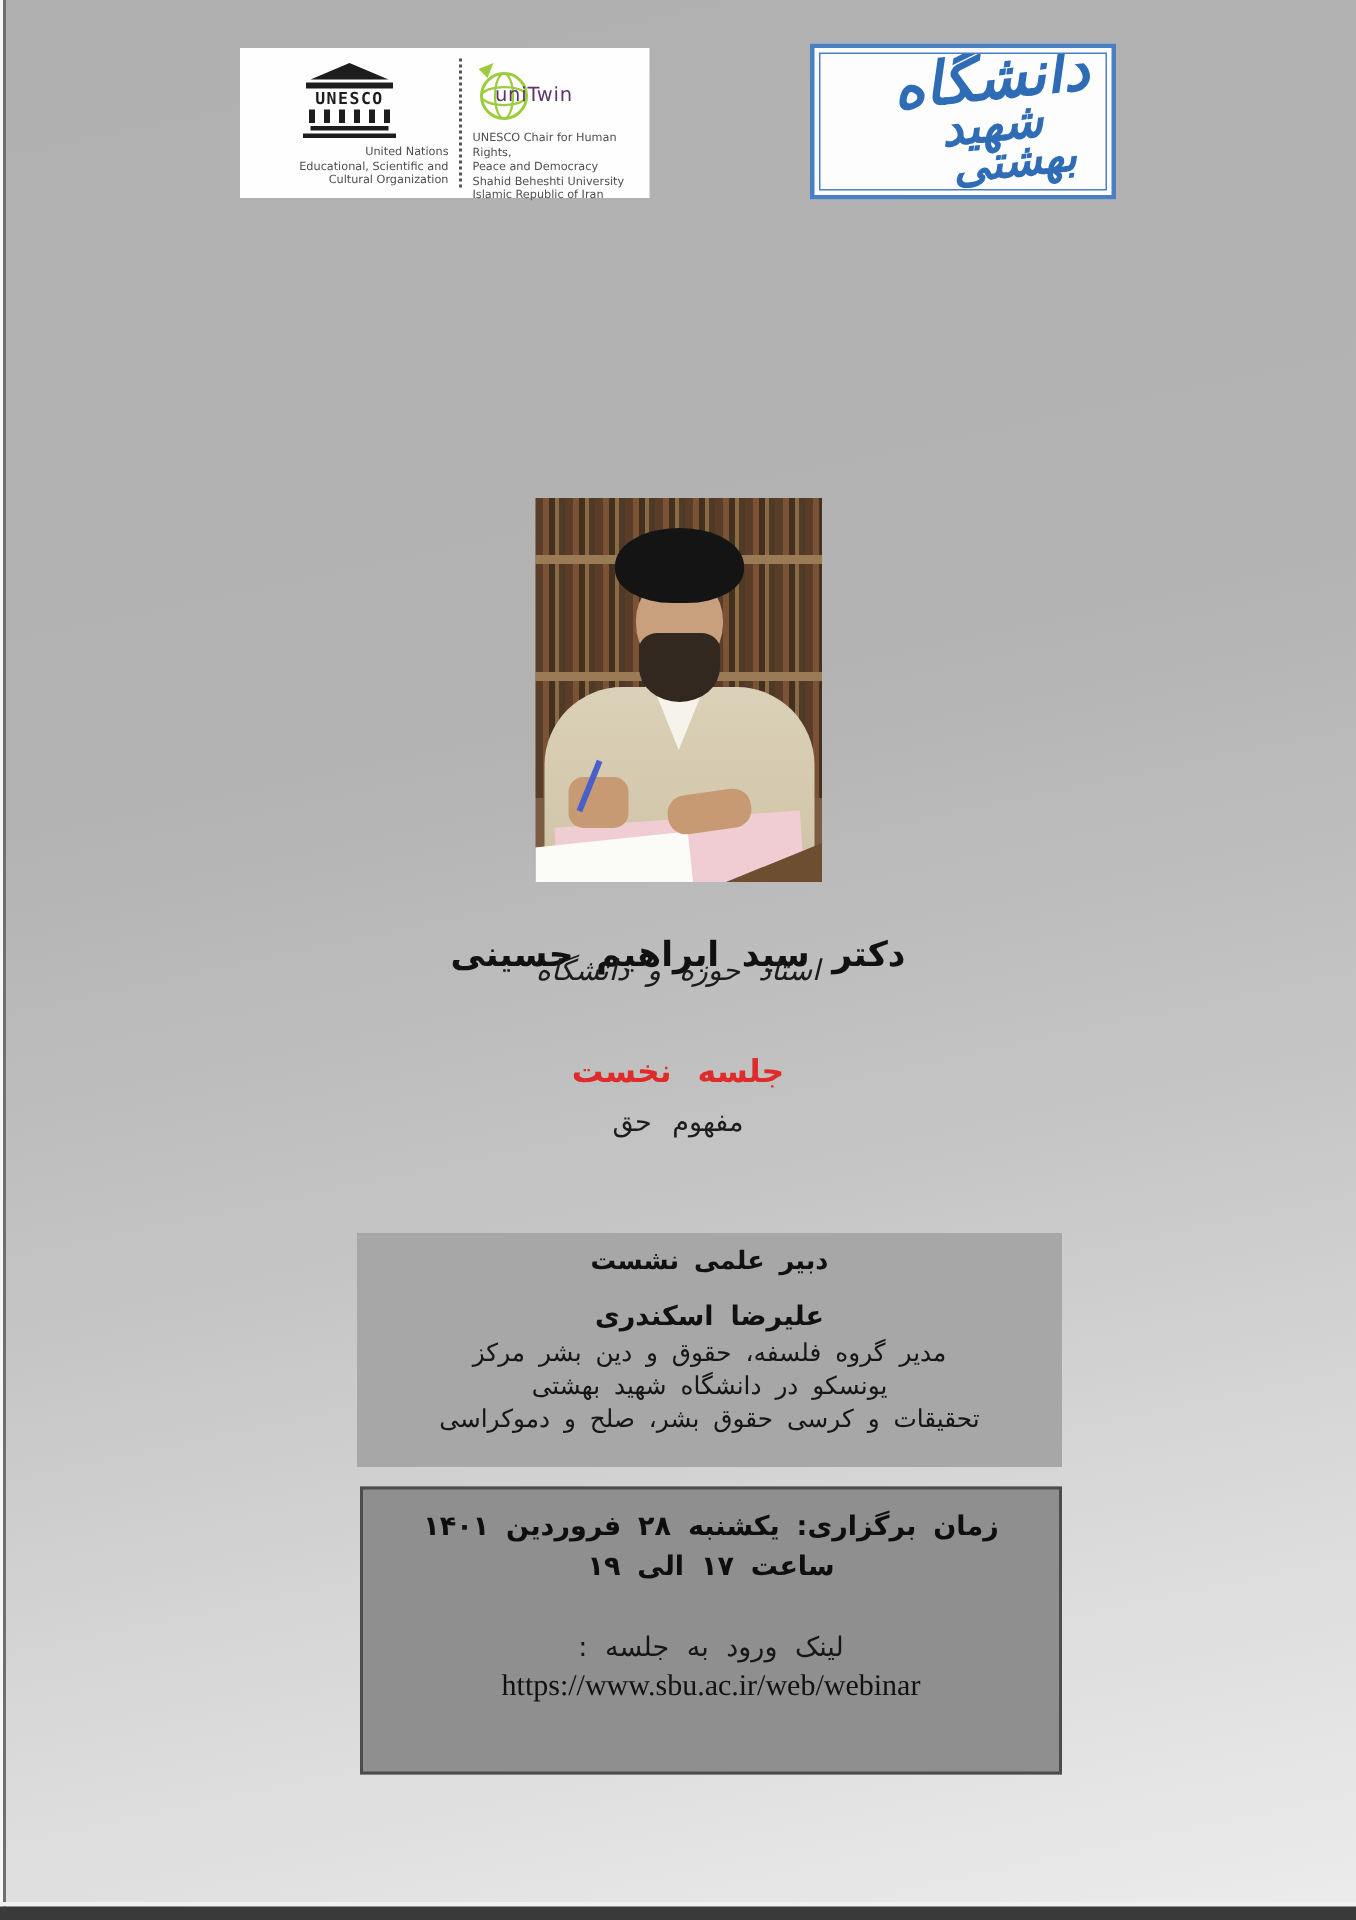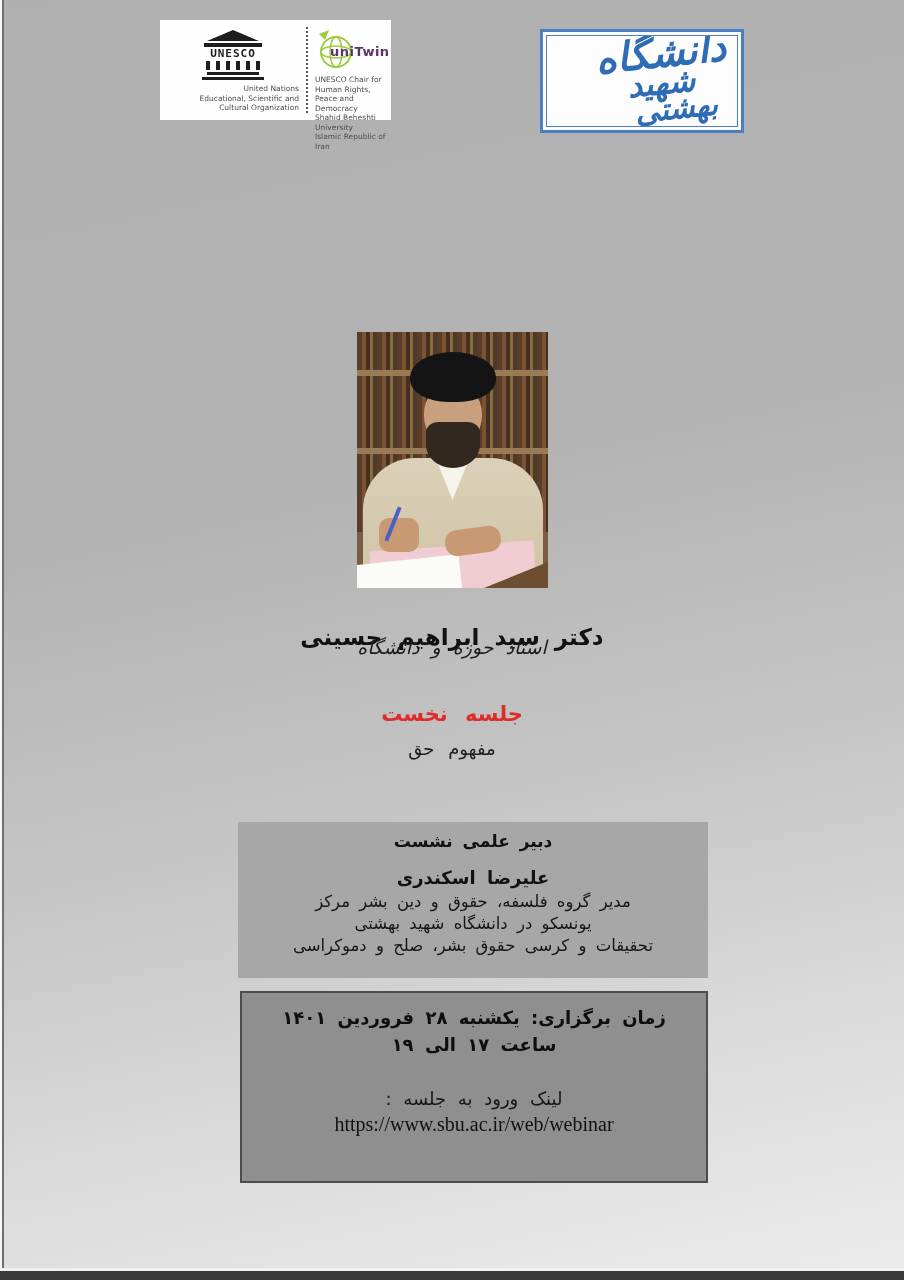--- a/index.html
+++ b/index.html
@@ -8,36 +8,36 @@
     font-family:"DejaVu Sans","Liberation Sans",sans-serif;color:#1c1c1c;
     background:linear-gradient(168deg,#b0b0b0 0%,#b3b3b3 38%,#c6c6c6 62%,#dadada 80%,#ececec 100%);
   }
   
   .edge-left-white{position:absolute;left:0;top:0;width:2px;height:1280px;background:#f7f7f7;}
   .edge-left-dark{position:absolute;left:2px;top:0;width:2px;height:1280px;background:#6f6f6f;}
   .edge-bottom-light{position:absolute;left:0;bottom:9px;width:904px;height:3px;background:#f1f1f1;}
   .edge-bottom-dark{position:absolute;left:0;bottom:0;width:904px;height:9px;background:#3a3a3a;}
 
   
-  .unesco-box{position:absolute;left:160px;top:20px;width:231px;height:100px;background:#fefefe;display:flex;}
+  .unesco-box{position:absolute;left:160px;top:32px;width:273px;height:100px;background:#fefefe;display:flex;}
   .unesco-left{width:146px;height:100%;display:flex;flex-direction:column;align-items:center;justify-content:flex-start;padding-top:10px;box-sizing:border-box;}
   .temple{display:flex;flex-direction:column;align-items:center;}
   .temple-roof{width:0;height:0;border-left:26px solid transparent;border-right:26px solid transparent;border-bottom:11px solid #1d1d1d;}
   .temple-bar{width:58px;height:4px;background:#1d1d1d;margin-top:2px;}
   .temple-acronym{font-size:11px;font-weight:bold;letter-spacing:1px;color:#1d1d1d;line-height:12px;margin-top:1px;font-family:"DejaVu Sans Mono","Liberation Mono",monospace;}
   .temple-cols{display:flex;gap:6px;margin-top:1px;}
   .temple-col{width:4px;height:9px;background:#1d1d1d;}
   .temple-base1{width:52px;height:3px;background:#1d1d1d;margin-top:2px;}
   .temple-base2{width:62px;height:3px;background:#1d1d1d;margin-top:2px;}
   .unesco-org{margin-top:4px;font-size:7.5px;line-height:9.5px;color:#4e4e4e;text-align:right;width:132px;}
   .unesco-divider{width:0;border-left:2px dotted #555;height:86px;margin-top:7px;}
   .unesco-right{flex:1;padding:8px 0 0 7px;box-sizing:border-box;position:relative;}
   .unitwin-row{position:relative;height:44px;}
   .unitwin-globe{position:absolute;left:0;top:0;}
-  .unitwin-label{position:absolute;left:15px;top:16px;font-size:13px;font-weight:bold;color:#5c3566;letter-spacing:.5px;}
+  .unitwin-label{position:absolute;left:15px;top:16px;font-size:13px;font-weight:normal;color:#5c3566;letter-spacing:.5px;}
   .chair-lines{margin-top:3px;font-size:7.5px;line-height:9.5px;color:#4e4e4e;text-align:left;}
 
   
   .sbu-box{position:absolute;left:540px;top:29px;width:204px;height:104px;background:#fdfdfd;border:3px solid #4a7fc1;box-sizing:border-box;}
   .sbu-inner{position:absolute;left:3px;top:3px;right:3px;bottom:3px;border:1px solid #4a7fc1;overflow:hidden;}
   .sbu-callig{position:absolute;left:0;top:0;width:100%;height:100%;color:#2e6cb5;font-weight:bold;font-style:italic;transform:rotate(-6deg);}
   .sbu-l1{position:absolute;right:8px;top:-4px;font-size:40px;letter-spacing:-2px;}
   .sbu-l2{position:absolute;right:42px;top:30px;font-size:32px;letter-spacing:-2px;}
   .sbu-l3{position:absolute;right:22px;top:58px;font-size:30px;letter-spacing:-2px;}
 

